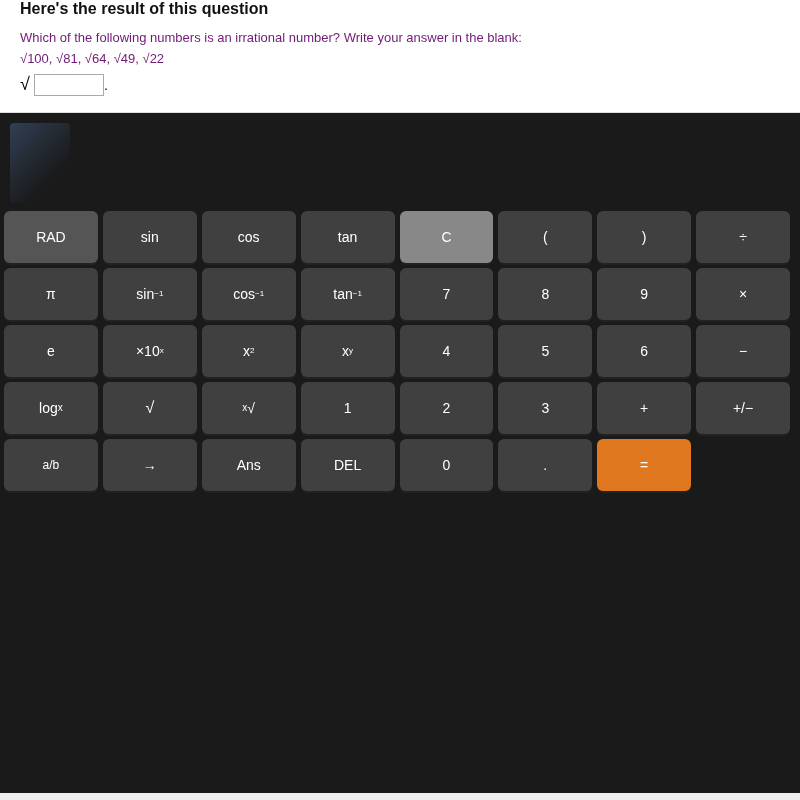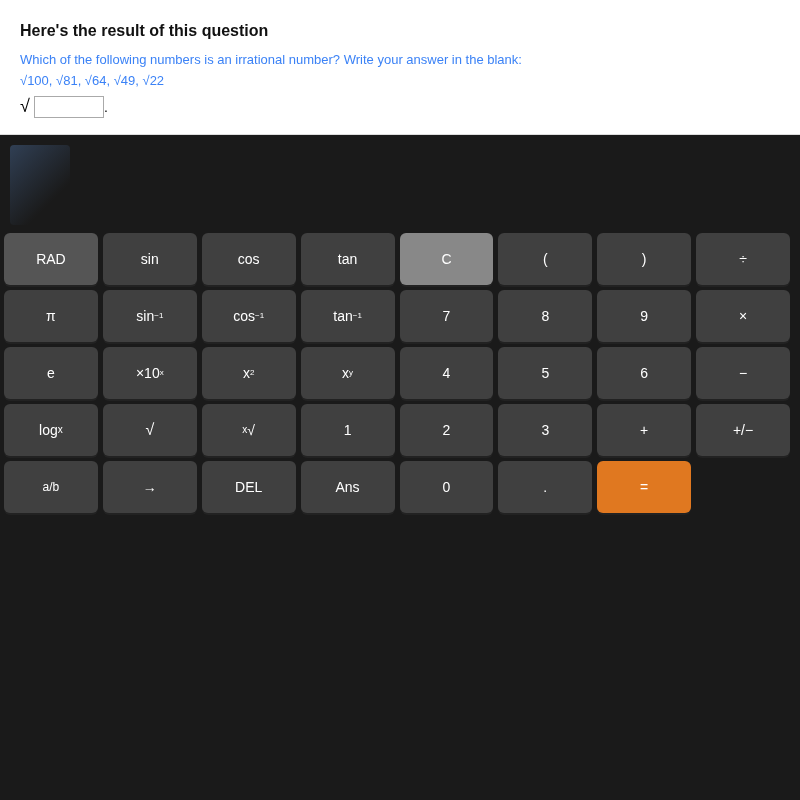--- a/index.html
+++ b/index.html
@@ -7,32 +7,32 @@
       width: 800px;
       height: 800px;
       overflow: hidden;
       font-family: Arial, sans-serif;
       background: #f0f0f0;
     }
 
     
     .content-area {
       background: #ffffff;
-      padding: 22px 20px 16px 20px;
+      padding: 0 20px 16px 20px;
       border-bottom: 1px solid #ddd;
     }
     .result-title {
       font-size: 16px;
       font-weight: bold;
       margin-bottom: 10px;
       color: #111;
     }
     .question-text {
       font-size: 13px;
-      color: #3b82f6;
+      color: #701a75;
       line-height: 1.6;
     }
     .sqrt-answer {
       display: flex;
       align-items: center;
       margin-top: 4px;
       font-size: 14px;
     }
     .sqrt-symbol {
       font-size: 18px;
@@ -188,20 +188,20 @@
       </button>
     <button class="calc-btn"><span style="font-size:10px;vertical-align:super">x</span>√</button>
     <button class="calc-btn">1</button>
     <button class="calc-btn">2</button>
     <button class="calc-btn">3</button>
     <button class="calc-btn">+</button>
 
     <button class="calc-btn">+/−</button>
     <button class="calc-btn" style="font-size:12px">a/b</button>
     <button class="calc-btn">→</button>
+    <button class="calc-btn">Ans</button>
     <button class="calc-btn">DEL</button>
-    <button class="calc-btn">Ans</button>
     <button class="calc-btn">0</button>
     <button class="calc-btn">.</button>
     <button class="calc-btn orange">=</button>
 
   </div>
 </div>
 
 </body></html>

